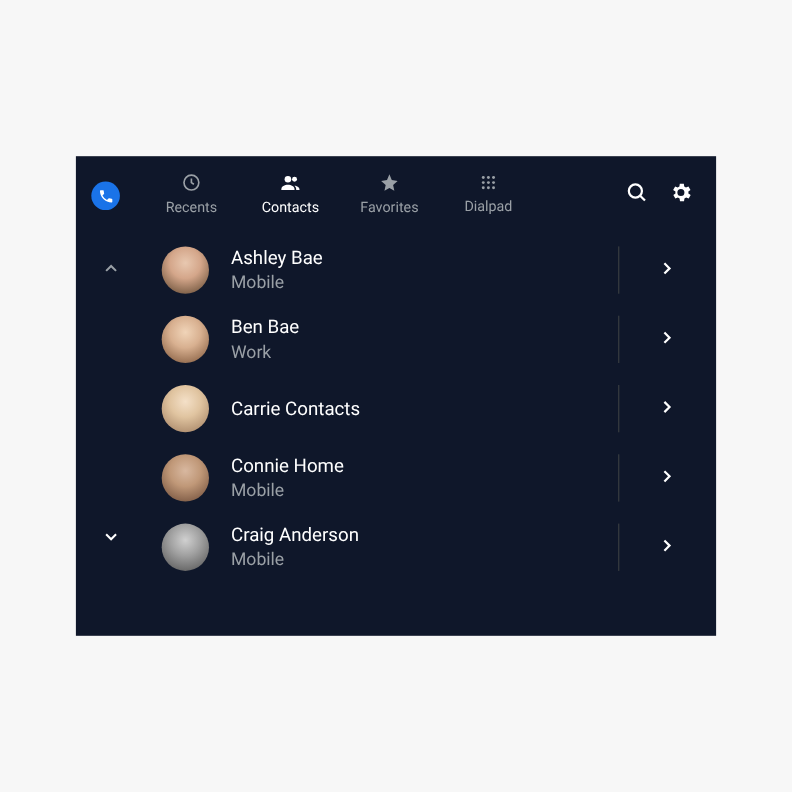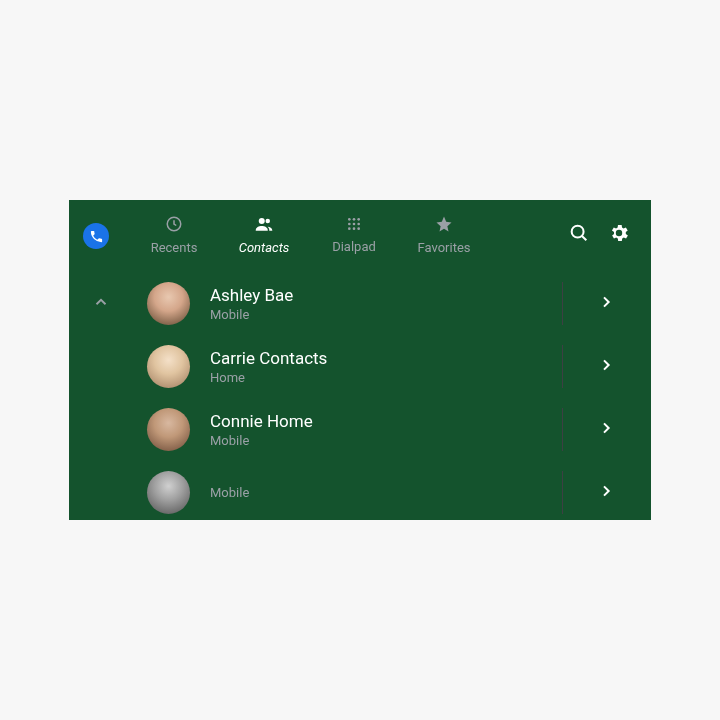--- a/index.html
+++ b/index.html
@@ -7,22 +7,22 @@
     width: 720px;
     height: 720px;
     background: #f7f7f7;
     font-family: -apple-system, BlinkMacSystemFont, "Segoe UI", Roboto, Arial, sans-serif;
     display: flex;
     align-items: center;
     justify-content: center;
   }
   .device {
     width: 582px;
-    height: 320px;
-    background: #14532d;
+    height: 436px;
+    background: #0f172a;
     position: relative;
     overflow: hidden;
   }
   .header {
     display: flex;
     align-items: center;
     height: 70px;
     padding-left: 14px;
     padding-right: 12px;
   }
@@ -46,21 +46,21 @@
   .tab {
     display: flex;
     flex-direction: column;
     align-items: center;
     justify-content: center;
     width: 90px;
     color: #9aa0a6;
     cursor: pointer;
     gap: 3px;
   }
-  .tab.active { color: #fff; font-style: italic; }
+  .tab.active { color: #fff; }
   .tab-label { font-size: 13px; }
   .spacer { flex: 1; }
   .header-action {
     width: 40px;
     height: 40px;
     display: flex;
     align-items: center;
     justify-content: center;
     cursor: pointer;
   }
@@ -97,21 +97,21 @@
     overflow: hidden;
   }
   .info {
     margin-left: 20px;
     flex: 1;
     display: flex;
     flex-direction: column;
     gap: 2px;
   }
   .name { color: #fff; font-size: 17px; font-weight: 400; }
-  .subtitle { color: #9aa0a6; font-size: 13px; }
+  .subtitle { color: #9aa0a6; font-size: 16px; }
   .divider {
     position: absolute;
     right: 78px;
     top: 10px;
     bottom: 10px;
     width: 1px;
     background: #3c4043;
   }
   .chevron {
     width: 70px;
@@ -153,44 +153,44 @@
       <div class="tab active">
         <span>
           <svg width="20" height="18" viewBox="0 0 24 24" fill="#fff">
               <circle cx="9" cy="8" r="4"></circle>
               <path d="M1 20c0-3.5 4-5.5 8-5.5s8 2 8 5.5v1H1z"></path>
               <circle cx="17" cy="8" r="3"></circle>
               <path d="M23 20v1h-4v-1c0-1.7-.8-3.2-2.1-4.3 2.8.2 6.1 1.8 6.1 4.3z"></path>
             </svg>
         </span>
         <span class="tab-label">Contacts</span>
+      </div>
+      <div class="tab">
+        <span>
+          <svg width="18" height="18" viewBox="0 0 24 24" fill="#9aa0a6">
+              <path d="M12 2l2.9 6.9L22 10l-5.5 4.9L18 22l-6-3.6L6 22l1.5-7.1L2 10l7.1-1.1z"></path>
+            </svg>
+        </span>
+        <span class="tab-label">Favorites</span>
       </div>
       <div class="tab">
         <span>
           <svg width="16" height="16" viewBox="0 0 24 24" fill="#9aa0a6">
               <circle cx="5" cy="5" r="2"></circle>
               <circle cx="12" cy="5" r="2"></circle>
               <circle cx="19" cy="5" r="2"></circle>
               <circle cx="5" cy="12" r="2"></circle>
               <circle cx="12" cy="12" r="2"></circle>
               <circle cx="19" cy="12" r="2"></circle>
               <circle cx="5" cy="19" r="2"></circle>
               <circle cx="12" cy="19" r="2"></circle>
               <circle cx="19" cy="19" r="2"></circle>
             </svg>
         </span>
         <span class="tab-label">Dialpad</span>
-      </div>
-      <div class="tab">
-        <span>
-          <svg width="18" height="18" viewBox="0 0 24 24" fill="#9aa0a6">
-              <path d="M12 2l2.9 6.9L22 10l-5.5 4.9L18 22l-6-3.6L6 22l1.5-7.1L2 10l7.1-1.1z"></path>
-            </svg>
-        </span>
-        <span class="tab-label">Favorites</span>
       </div>
     </div>
 
     <div class="spacer"></div>
 
     <div class="header-action">
       <span>
         <svg width="22" height="22" viewBox="0 0 24 24" fill="none" stroke="#fff" stroke-width="2.2">
             <circle cx="10.5" cy="10.5" r="6.5"></circle>
             <line x1="20" y1="20" x2="15.2" y2="15.2"></line>
@@ -232,26 +232,40 @@
       <div class="divider"></div>
       <div class="chevron">
         <span>
           <svg width="16" height="16" viewBox="0 0 24 24" fill="none" stroke="#fff" stroke-width="3">
               <polyline points="9 5 16 12 9 19"></polyline>
             </svg>
         </span>
       </div>
     </div>
 
+    <div class="row">
+      <div class="avatar av2"></div>
+      <div class="info">
+        <div class="name">Ben Bae</div>
+        <div class="subtitle">Work</div>
+      </div>
+      <div class="divider"></div>
+      <div class="chevron">
+        <span>
+          <svg width="16" height="16" viewBox="0 0 24 24" fill="none" stroke="#fff" stroke-width="3">
+              <polyline points="9 5 16 12 9 19"></polyline>
+            </svg>
+        </span>
+      </div>
+    </div>
 
     <div class="row">
       <div class="avatar av3"></div>
       <div class="info">
         <div class="name">Carrie Contacts</div>
-        <div class="subtitle">Home</div>
       </div>
       <div class="divider"></div>
       <div class="chevron">
         <span>
           <svg width="16" height="16" viewBox="0 0 24 24" fill="none" stroke="#fff" stroke-width="3">
               <polyline points="9 5 16 12 9 19"></polyline>
             </svg>
         </span>
       </div>
     </div>
@@ -268,20 +282,21 @@
           <svg width="16" height="16" viewBox="0 0 24 24" fill="none" stroke="#fff" stroke-width="3">
               <polyline points="9 5 16 12 9 19"></polyline>
             </svg>
         </span>
       </div>
     </div>
 
     <div class="row">
       <div class="avatar av5"></div>
       <div class="info">
+        <div class="name">Craig Anderson</div>
         <div class="subtitle">Mobile</div>
       </div>
       <div class="divider"></div>
       <div class="chevron">
         <span>
           <svg width="16" height="16" viewBox="0 0 24 24" fill="none" stroke="#fff" stroke-width="3">
               <polyline points="9 5 16 12 9 19"></polyline>
             </svg>
         </span>
       </div>

